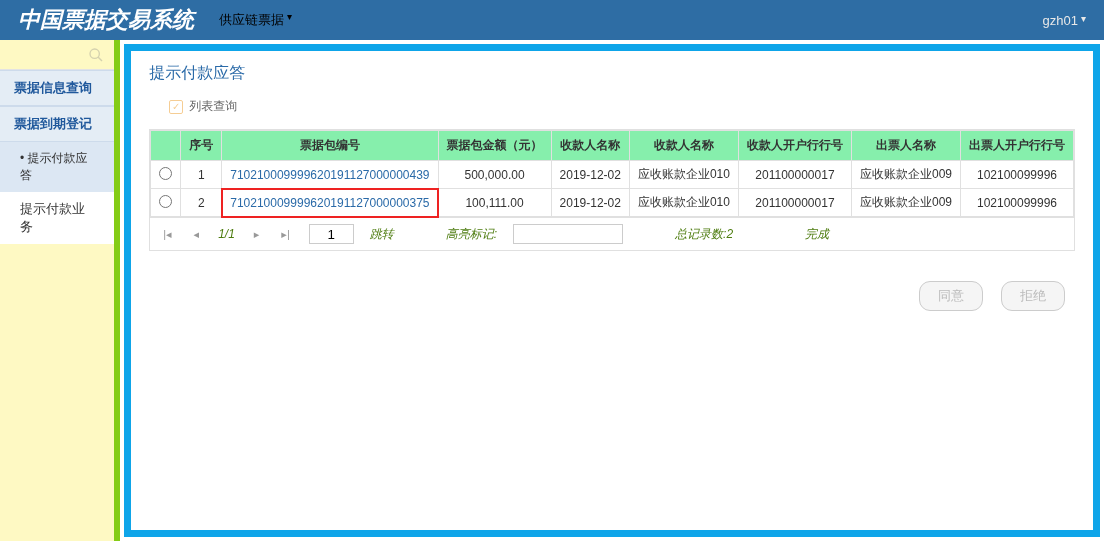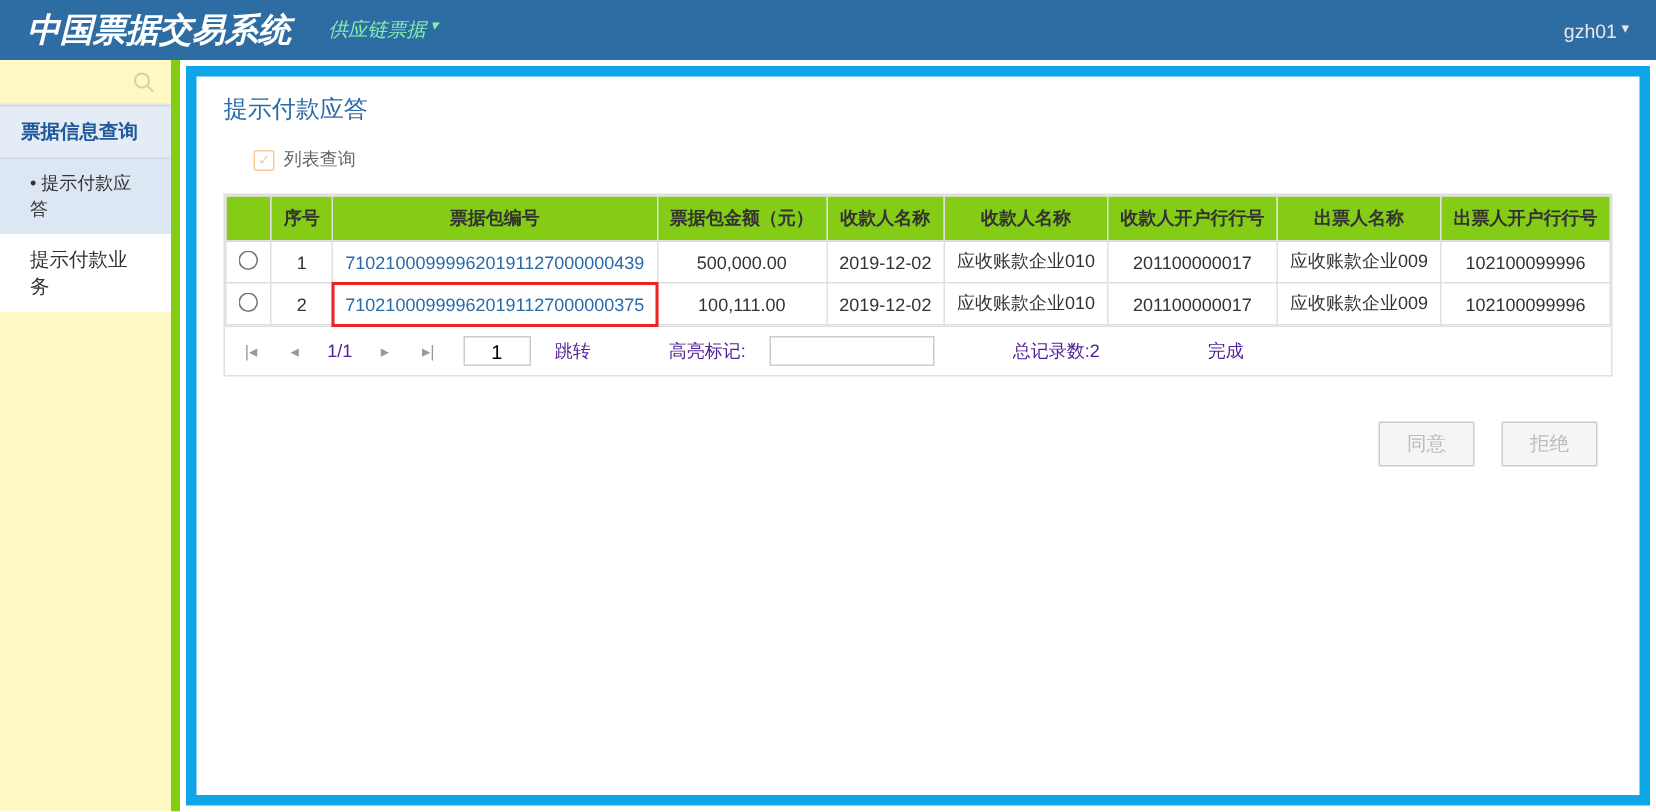--- a/index.html
+++ b/index.html
@@ -7,21 +7,21 @@
     
     .topbar {
       background: #2e6da4;
       height: 40px;
       display: flex;
       align-items: center;
       padding: 0 18px;
       color: #fff;
     }
     .topbar-title { font-size: 22px; font-weight: bold; font-style: italic; margin-right: 25px; }
-    .topbar-menu { font-size: 13px; color: #86efac; cursor: pointer; display: flex; align-items: flex-start; gap: 3px; font-style: italic; }
+    .topbar-menu { font-size: 13px; color: #000000; cursor: pointer; display: flex; align-items: flex-start; gap: 3px; }
     .topbar-spacer { flex: 1; }
     .topbar-user { font-size: 13px; color: #e8e8e8; cursor: pointer; display: flex; align-items: flex-start; gap: 3px; }
     .caret-down { font-size: 10px; }
 
     .container { display: flex; height: calc(541px - 40px); }
     
     .sidebar {
       width: 195px;
       background: #fef9c3;
       border-right: 6px solid #84cc16;
@@ -73,21 +73,21 @@
       color: #f0ad4e;
       border: 1px solid #f0ad4e;
       border-radius: 2px;
       font-size: 10px;
       opacity: 0.6;
     }
     
     .grid-wrap { border: 1px solid #e0e0e0; }
     table.grid { width: 100%; border-collapse: collapse; font-size: 12px; }
     table.grid th {
-      background: #84cc16;
+      background: #86efac;
       border: 1px solid #e0e0e0;
       padding: 6px 8px;
       font-weight: bold;
       color: #333;
       text-align: center;
       white-space: nowrap;
     }
     table.grid td {
       border: 1px solid #e0e0e0;
       padding: 5px 8px;
@@ -103,31 +103,31 @@
       display: flex;
       align-items: center;
       gap: 16px;
       padding: 6px 10px;
       border: 1px solid #e0e0e0;
       border-top: none;
       background: #fff;
     }
     .pager-btn { color: #999; cursor: pointer; padding: 0 3px; font-size: 11px; }
     .pager-input { width: 45px; height: 20px; border: 1px solid #ccc; text-align: center; }
-    .pager-text { color: #4c1d95; }
+    .pager-text { color: #4d7c0f; font-style: italic; }
     .highlight-input { width: 110px; height: 20px; border: 1px solid #ccc; }
     .pager-spacer1 { flex: 0 0 20px; }
     
     .actions { display: flex; justify-content: flex-end; gap: 18px; margin-top: 30px; padding-right: 10px;}
     .btn {
       padding: 5px 18px;
       border: 1px solid #ccc;
       background: #f5f5f5;
       color: #bbb;
-      border-radius: 1px;
+      border-radius: 11px;
       cursor: not-allowed;
       font-size: 13px;
     }
 
     input[type="radio"].row-radio { accent-color: #777; }
   </style>
 </head>
 <body>
 
 <div class="topbar">
@@ -145,20 +145,21 @@
 
 <div class="container">
   <div class="sidebar">
     <div class="sidebar-search">
       <svg class="search-icon" viewBox="0 0 24 24" fill="none" stroke="#888" stroke-width="2">
           <circle cx="10" cy="10" r="7"></circle>
           <line x1="15" y1="15" x2="21" y2="21"></line>
         </svg>
     </div>
     <div class="nav-block-header">票据信息查询</div>
+    <div class="nav-block-header">票据到期登记</div>
     <div class="nav-sub active">• 提示付款应答</div>
     <div class="nav-sub current">提示付款业务</div>
   </div>
 
   <div class="main">
     <div class="page-title">提示付款应答</div>
     <div class="fieldset-label">
       <span class="check-icon">✓</span>
       <span>列表查询</span>
     </div>

